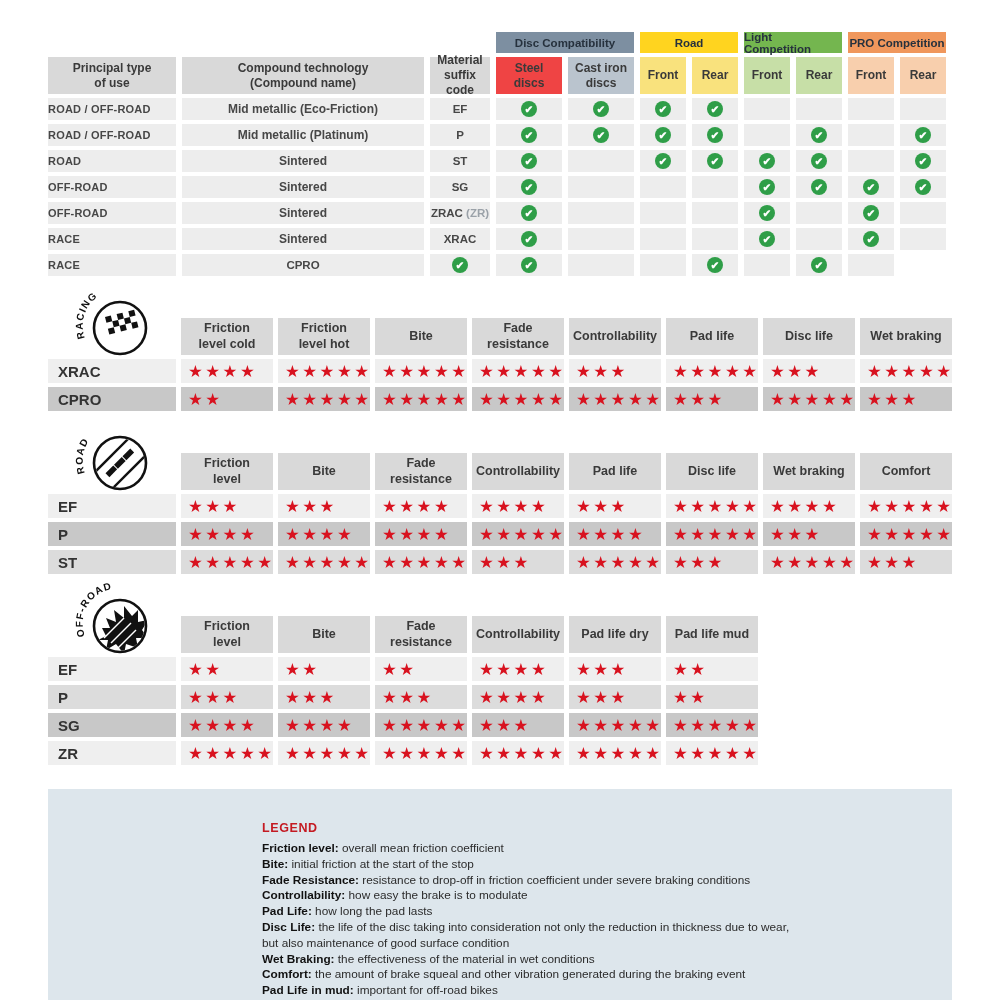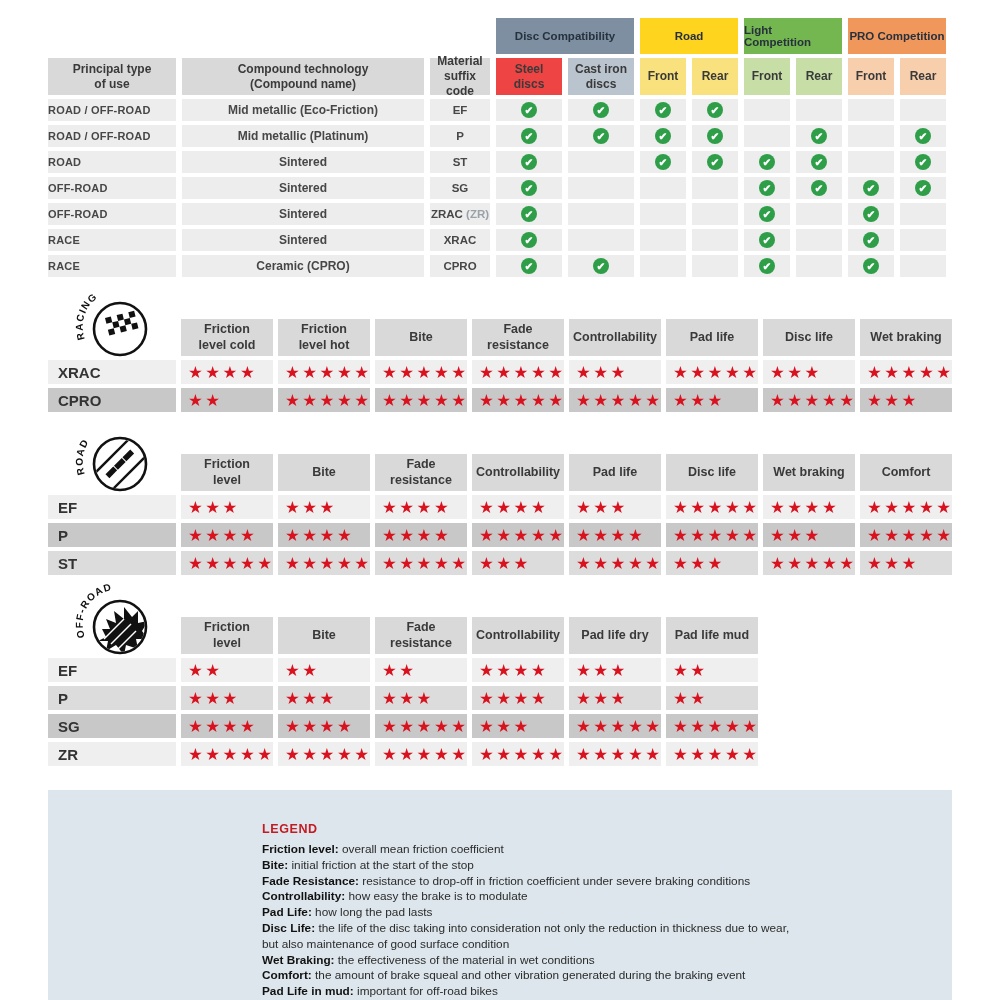--- a/index.html
+++ b/index.html
@@ -2,21 +2,21 @@
 <html><head>
 <meta charset="utf-8">
 <style>
   html,body{margin:0;padding:0;background:#fff;}
   body{font-family:"Liberation Sans",sans-serif;color:#3c3c3c;width:1000px;}
   .page{width:904px;margin-left:48px;padding-top:18px;}
 
   
   .compat-grid{display:grid;grid-template-columns:128px 242px 60px 66px 66px 46px 46px 46px 46px 46px 46px;column-gap:6px;row-gap:4px;}
   .ghost{background:transparent;}
-  .group-hdr{height:36px;display:flex;align-items:center;justify-content:center;font-size:11.5px;font-weight:bold;color:#26313d;}
+  .group-hdr{height:21px;display:flex;align-items:center;justify-content:center;font-size:11.5px;font-weight:bold;color:#26313d;margin-top:14px;}
   .hdr{background:#d9d9d9;display:flex;align-items:center;justify-content:center;text-align:center;font-weight:bold;font-size:12px;color:#3a3a3a;white-space:pre-line;line-height:1.25;}
   .left-hdr,.sub-hdr{height:37px;}
   .dcell{background:#ededed;height:22px;display:flex;align-items:center;justify-content:center;font-size:11.5px;font-weight:bold;color:#474747;}
   .use-cell{justify-content:flex-start;font-size:11px;letter-spacing:.2px;}
   .tech-cell{font-size:12px;}
   .code-note{color:#9aa1a8;}
   .check-dot{width:16px;height:16px;border-radius:50%;background:#2f9e48;color:#fff;font-size:10.5px;line-height:16px;text-align:center;font-weight:bold;display:inline-block;}
 
   
   .rating-section{position:relative;margin-top:14px;padding-top:28px;}
@@ -178,21 +178,20 @@
       <div class="dcell check-cell"></div>
       <div class="dcell check-cell">
         <span class="check-dot">✔</span>
       </div>
       <div class="dcell check-cell"></div>
       <div class="dcell check-cell">
         <span class="check-dot">✔</span>
       </div>
       <div class="dcell check-cell"></div>
       <div class="dcell use-cell">RACE</div>
-      <div class="dcell tech-cell">Ceramic (CPRO)</div>
       <div class="dcell code-cell">CPRO</div>
       <div class="dcell check-cell">
         <span class="check-dot">✔</span>
       </div>
       <div class="dcell check-cell">
         <span class="check-dot">✔</span>
       </div>
       <div class="dcell check-cell"></div>
       <div class="dcell check-cell"></div>
       <div class="dcell check-cell">

